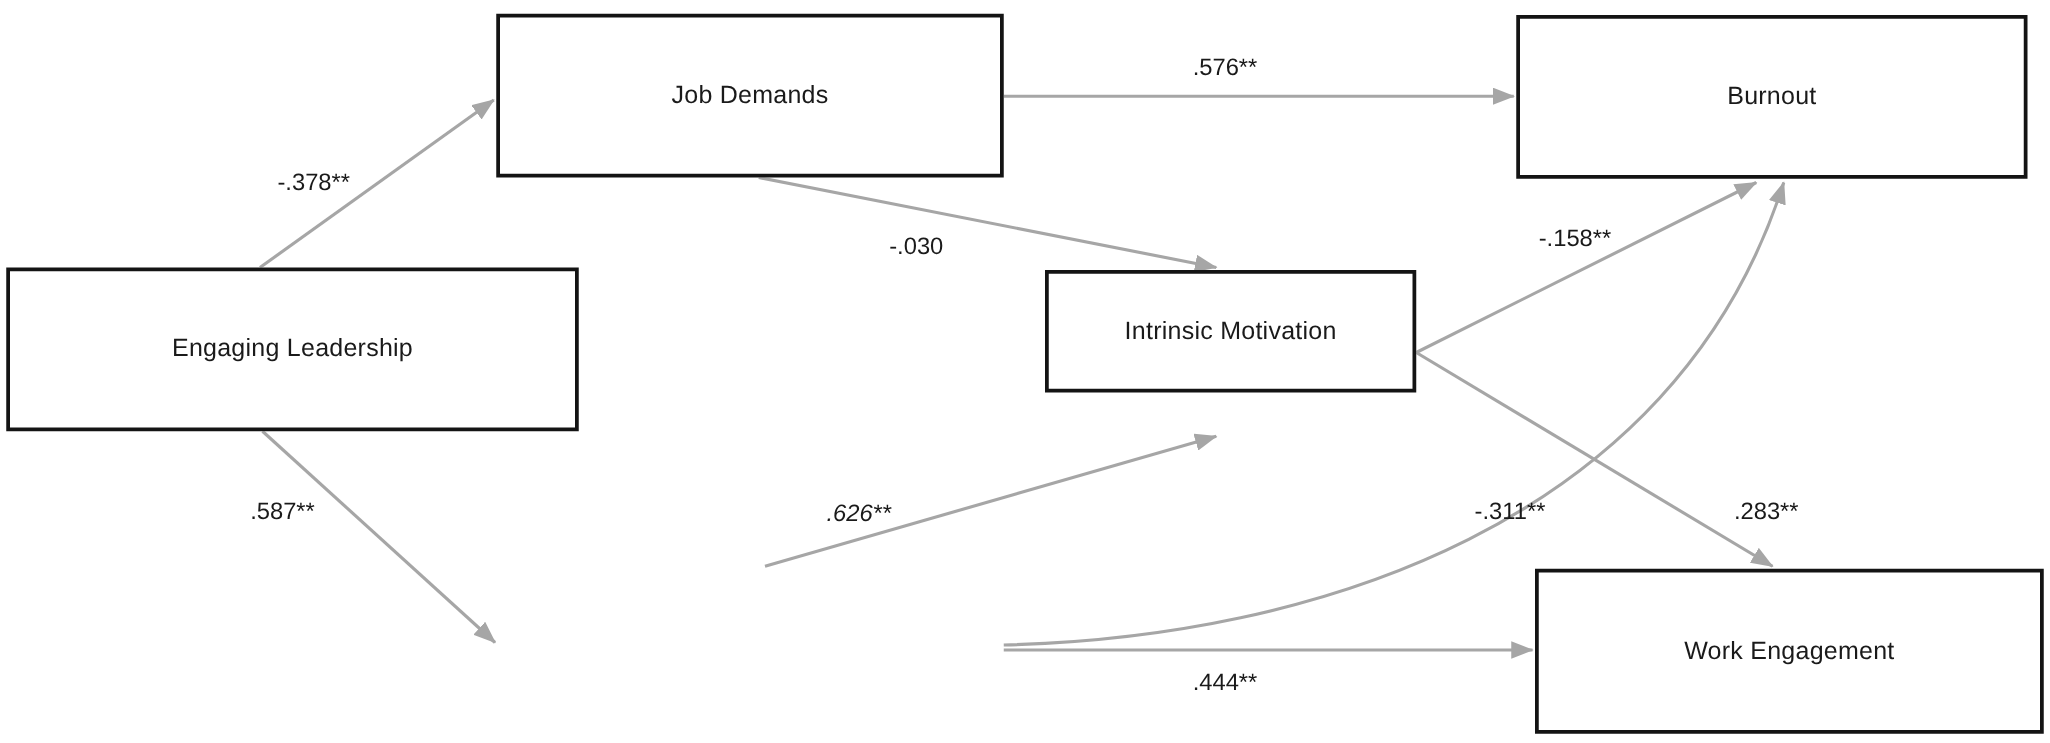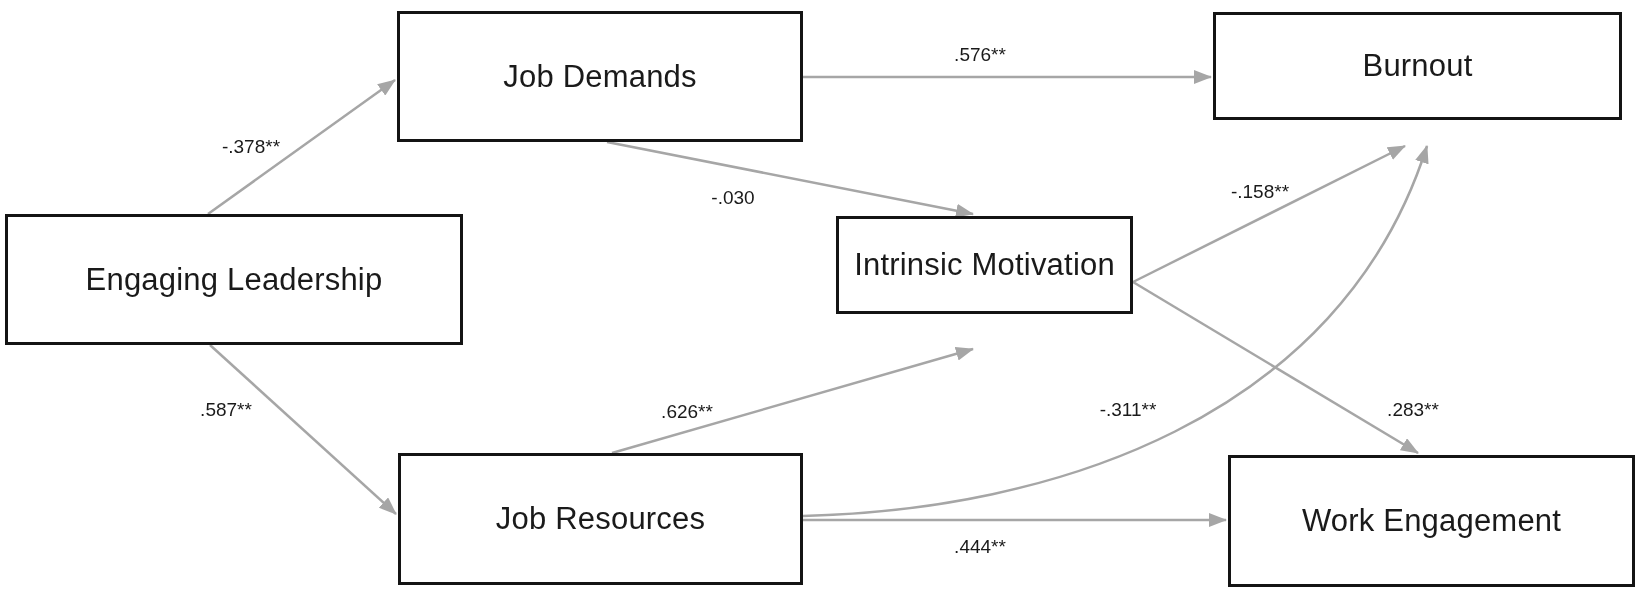--- a/index.html
+++ b/index.html
@@ -19,21 +19,21 @@
   #edges{position:absolute;left:0;top:0;width:1640px;height:594px;}
   .edge{stroke:var(--arrow);stroke-width:2.5;fill:none;}
   .node{
     position:absolute;
     box-sizing:border-box;
     border:3px solid var(--border);
     background:var(--bg);
     display:flex;align-items:center;justify-content:center;
   }
   .node-label{
-    font-size:31px;
+    font-size:20px;
     color:var(--text);
     white-space:nowrap;
     letter-spacing:0.2px;
   }
   .coef{
     position:absolute;
     transform:translate(-50%,-50%);
     font-size:19px;
     color:var(--text);
     white-space:nowrap;
@@ -60,36 +60,33 @@
       <path d="M 1133,282 L 1418,453" class="edge" marker-end="url(#arrow)"></path>
       <path d="M 803,516 C 1050,510 1340,420 1427,146" class="edge" marker-end="url(#arrow)"></path>
     </svg>
 
   <div class="node" style="left: 5px; top: 214px; width: 458px; height: 131px;">
     <span class="node-label">Engaging Leadership</span>
   </div>
   <div class="node" style="left: 397px; top: 11px; width: 406px; height: 131px;">
     <span class="node-label">Job Demands</span>
   </div>
-  <div class="node" style="left: 1213px; top: 12px; width: 409px; height: 108px;">
+  <div class="node" style="left: 1213px; top: 12px; width: 409px; height: 131px;">
     <span class="node-label">Burnout</span>
   </div>
   <div class="node" style="left: 836px; top: 216px; width: 297px; height: 98px;">
     <span class="node-label">Intrinsic Motivation</span>
-  </div>
-  <div class="node" style="left: 398px; top: 453px; width: 405px; height: 132px;">
-    <span class="node-label">Job Resources</span>
   </div>
   <div class="node" style="left: 1228px; top: 455px; width: 407px; height: 132px;">
     <span class="node-label">Work Engagement</span>
   </div>
 
   <span class="coef" style="left: 251px; top: 147px;">-.378**</span>
   <span class="coef" style="left: 226px; top: 410px;">.587**</span>
   <span class="coef" style="left: 980px; top: 55px;">.576**</span>
   <span class="coef" style="left: 733px; top: 198px;">-.030</span>
-  <span class="coef" style="left: 687px; top: 412px;">.626**</span>
+  <span class="coef" style="left: 687px; top: 412px; font-style: italic;">.626**</span>
   <span class="coef" style="left: 980px; top: 547px;">.444**</span>
   <span class="coef" style="left: 1260px; top: 192px;">-.158**</span>
   <span class="coef" style="left: 1413px; top: 410px; text-align: center;">.283**</span>
-  <span class="coef" style="left: 1128px; top: 410px; text-align: right;">-.311**</span>
+  <span class="coef" style="left: 1208px; top: 410px; text-align: right;">-.311**</span>
 
 </div>
 
 </body></html>

